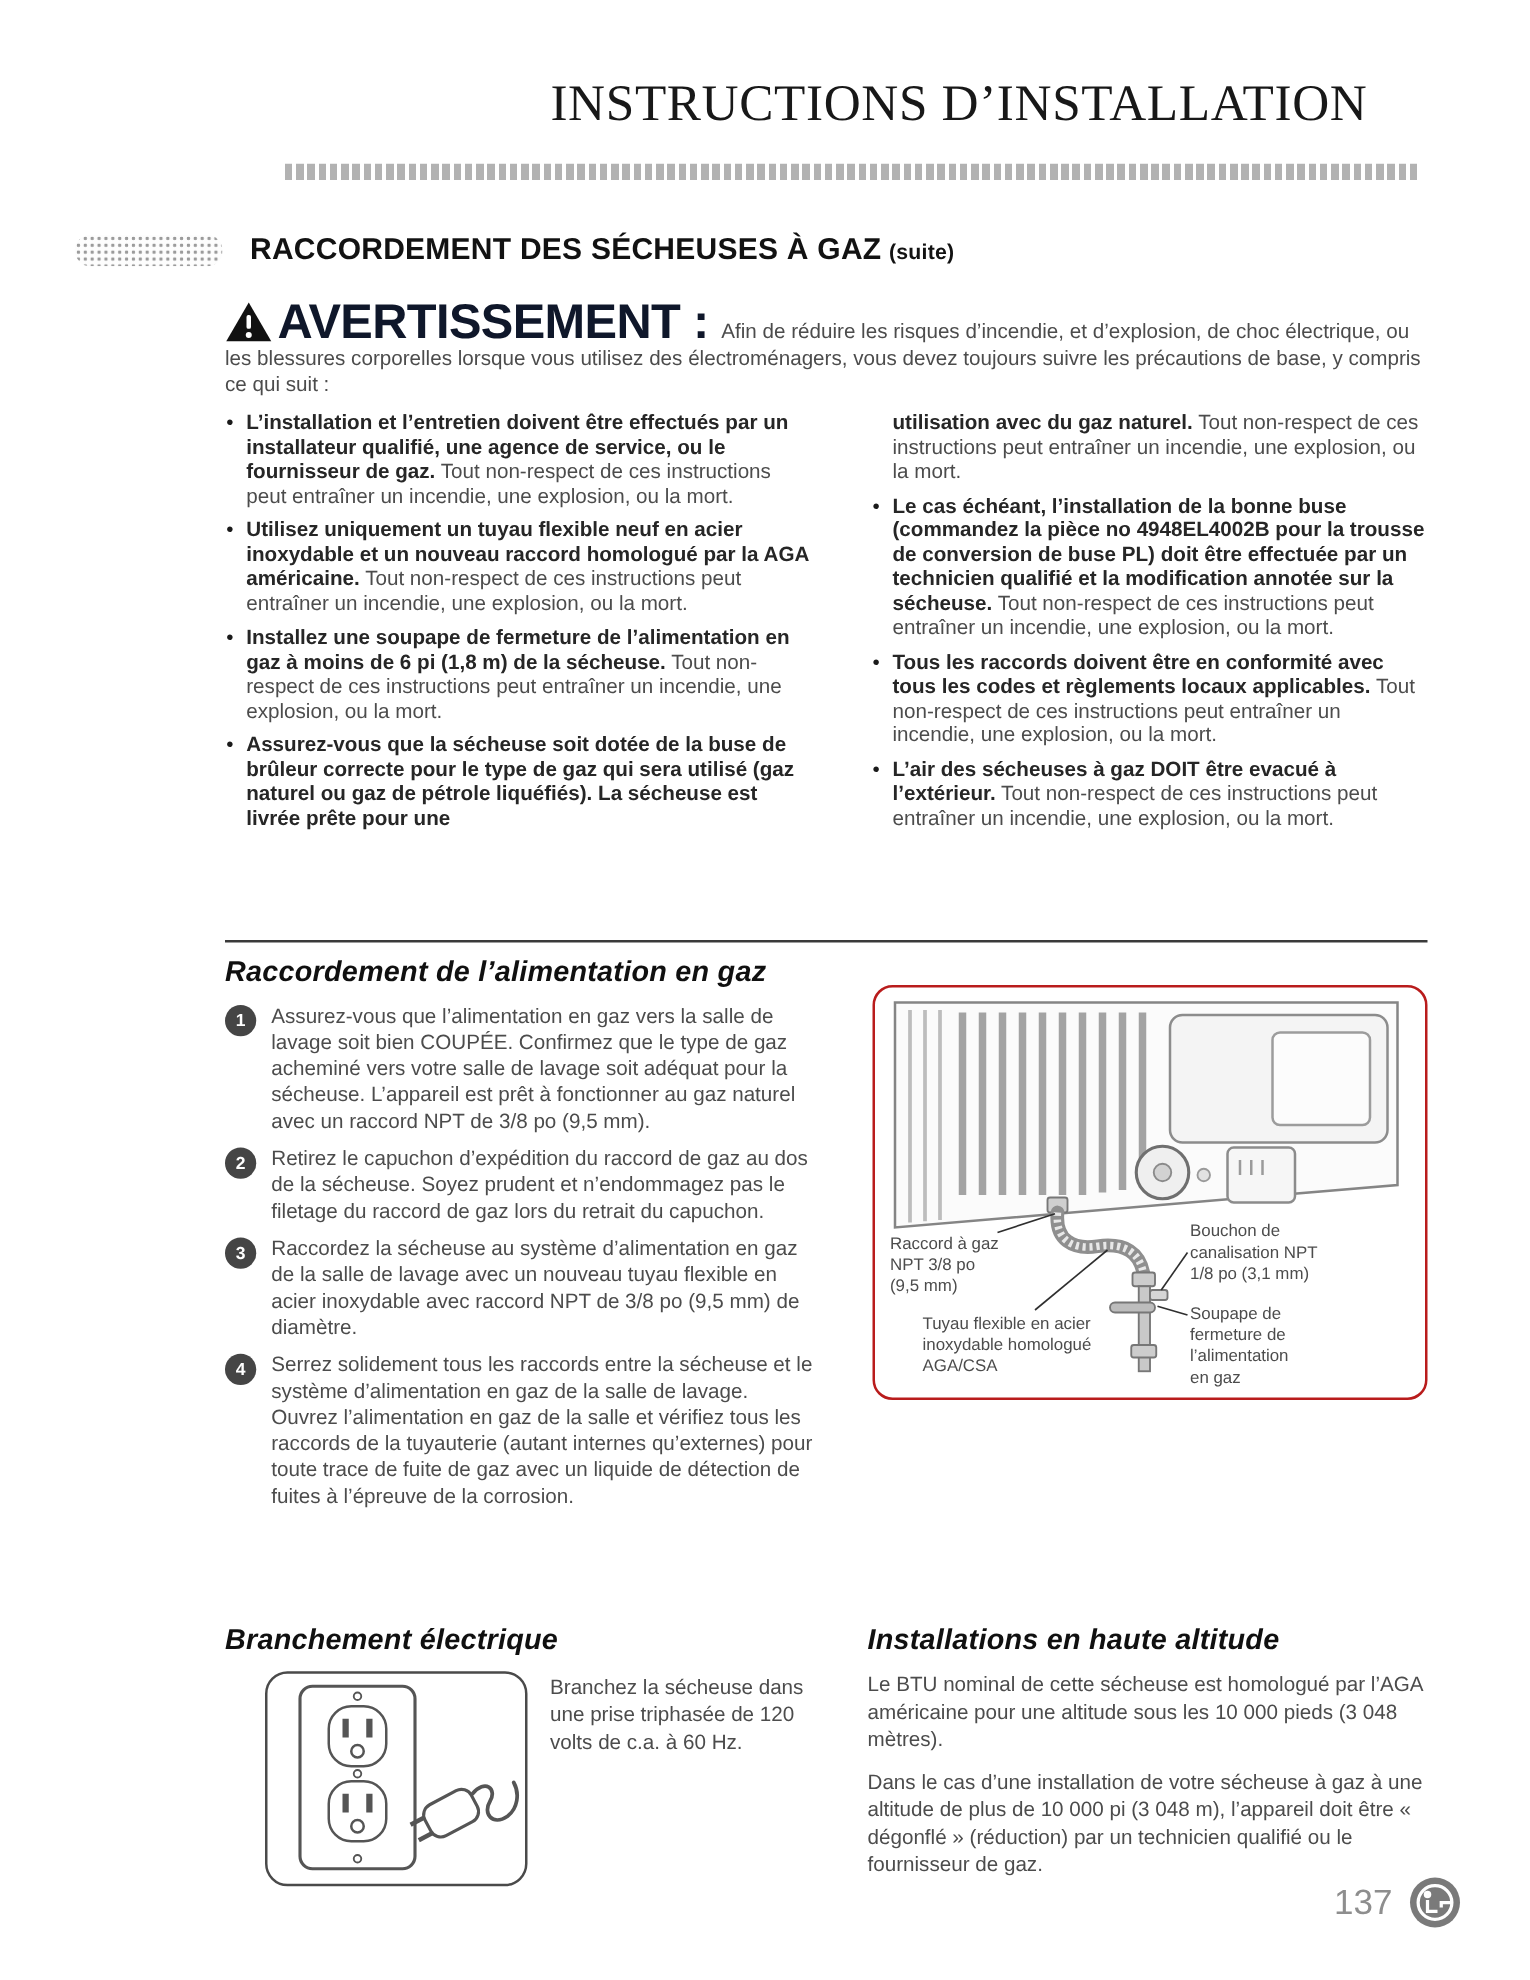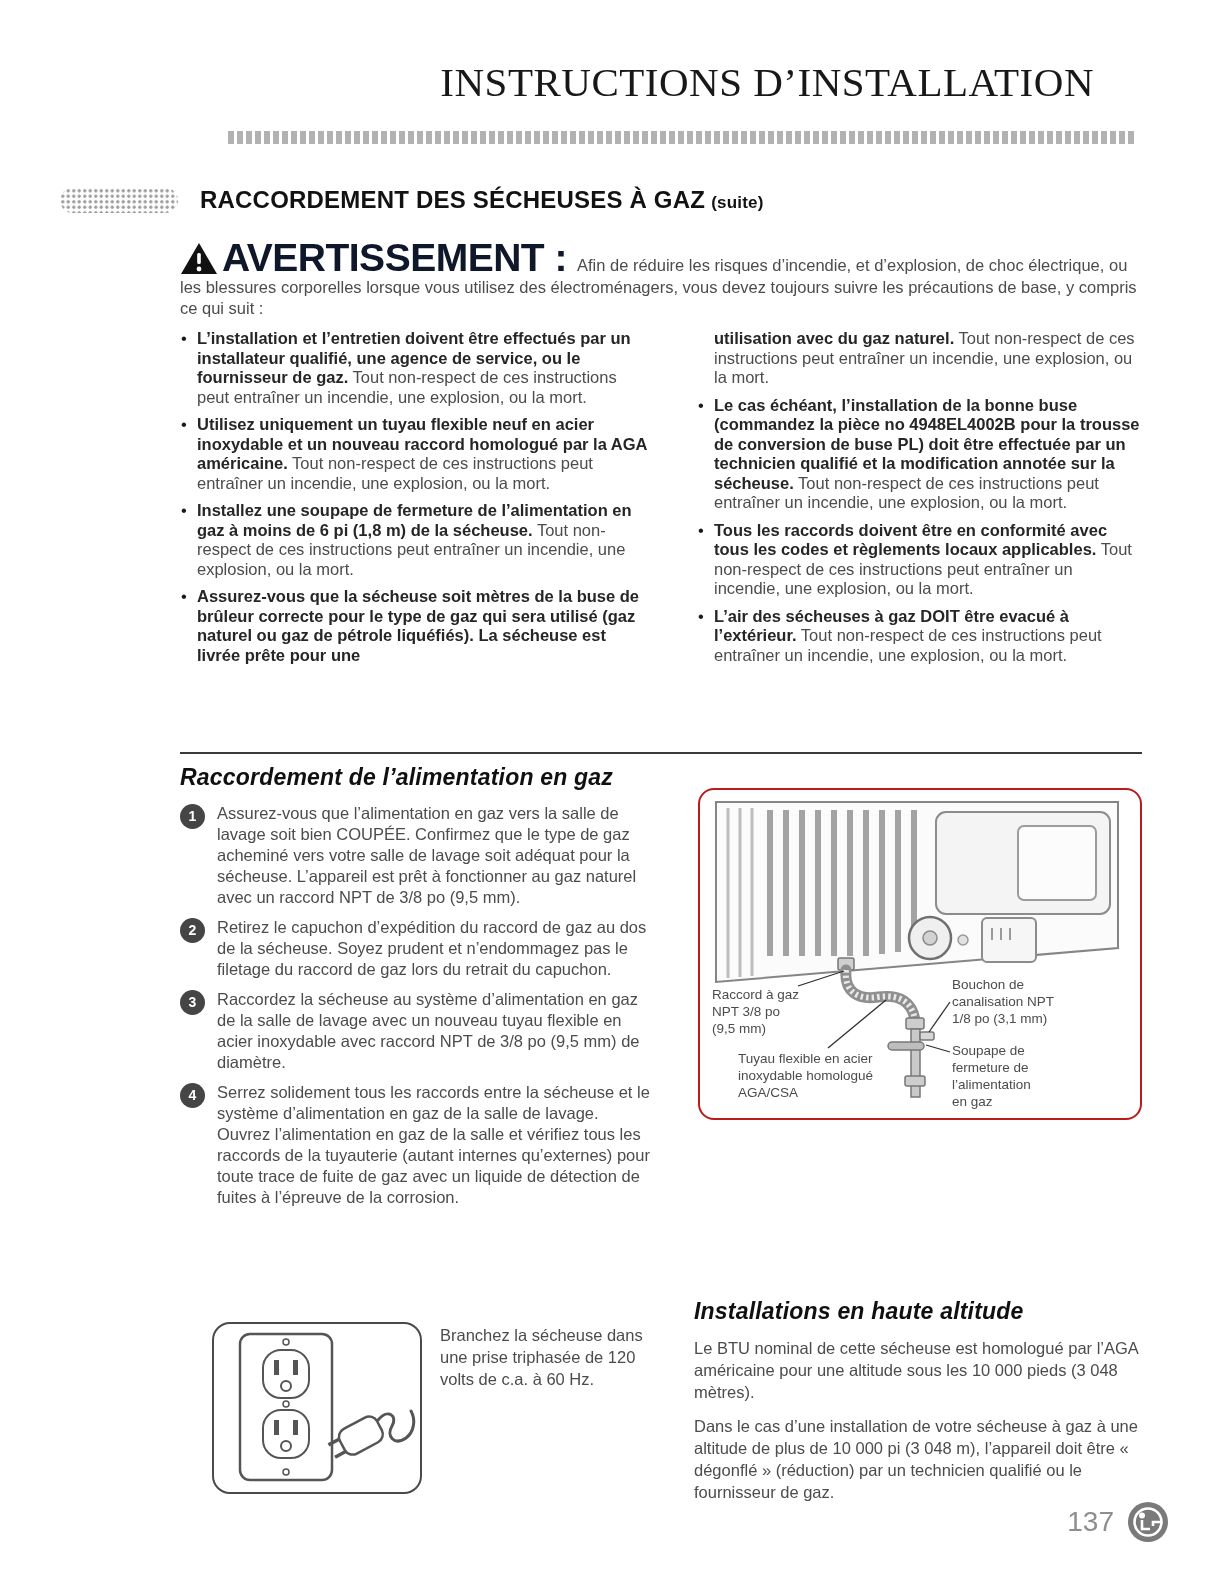--- a/index.html
+++ b/index.html
@@ -76,21 +76,21 @@
     position:absolute; font-size:13.5px; line-height:17px; color:#4c4c4c;
     white-space:pre-line;
   }
   .dl-raccord { left:12px;  top:196px; width:120px; }
   .dl-bouchon { left:252px; top:186px; width:150px; }
   .dl-soupape { left:252px; top:252px; width:140px; }
   .dl-tuyau   { left:38px;  top:260px; width:180px; }
 
   
   .electrical { position:absolute; top:1298px; left:180px; width:480px; }
-  .elec-row { display:flex; margin-top:24px;padding-left:32px; }
+  .elec-row { display:flex; margin-top:12px;padding-left:32px; }
   .outlet-figure {
     width:210px; height:172px; border:2.5px solid #4a4a4a; border-radius:18px;
     margin-right:18px; flex:0 0 auto; box-sizing:border-box; background:#fff; overflow:hidden;
   }
   .elec-text { margin:2px 0 0; width:232px; font-size:16.5px; line-height:22px; }
 
   .altitude { position:absolute; top:1298px; left:694px; width:450px; }
   .alt-p { margin:12px 0 0; font-size:16.5px; line-height:22px; }
 
   
@@ -115,21 +115,21 @@
           <path d="M19 1 L37 32 H1 Z" fill="#111"></path>
           <rect x="17.2" y="11" width="3.6" height="11" rx="1.5" fill="#fff"></rect>
           <circle cx="19" cy="27" r="2.4" fill="#fff"></circle>
         </svg><span class="warn-word">AVERTISSEMENT :</span><span>Afin de réduire les risques d’incendie, et d’explosion, de choc électrique, ou les blessures corporelles lorsque vous utilisez des électroménagers, vous devez toujours suivre les précautions de base, y compris ce qui suit :</span></p>
 
     <div class="warning-cols">
       <div class="wcol-left">
         <div class="wbullet"><span class="wb">L’installation et l’entretien doivent être effectués par un installateur qualifié, une agence de service, ou le fournisseur de gaz.</span> <span>Tout non-respect de ces instructions peut entraîner un incendie, une explosion, ou la mort.</span></div>
         <div class="wbullet"><span class="wb">Utilisez uniquement un tuyau flexible neuf en acier inoxydable et un nouveau raccord homologué par la AGA américaine.</span> <span>Tout non-respect de ces instructions peut entraîner un incendie, une explosion, ou la mort.</span></div>
         <div class="wbullet"><span class="wb">Installez une soupape de fermeture de l’alimentation en gaz à moins de 6 pi (1,8 m) de la sécheuse.</span> <span>Tout non-respect de ces instructions peut entraîner un incendie, une explosion, ou la mort.</span></div>
-        <div class="wbullet"><span class="wb">Assurez-vous que la sécheuse soit mètres de la buse de brûleur correcte pour le type de gaz qui sera utilisé (gaz naturel ou gaz de pétrole liquéfiés). La sécheuse est livrée prête pour une</span> <span></span></div>
+        <div class="wbullet"><span class="wb">Assurez-vous que la sécheuse soit dotée de la buse de brûleur correcte pour le type de gaz qui sera utilisé (gaz naturel ou gaz de pétrole liquéfiés). La sécheuse est livrée prête pour une</span> <span></span></div>
       </div>
       <div class="wcol-right">
         <div class="wbullet no-dot"><span class="wb">utilisation avec du gaz naturel.</span> <span>Tout non-respect de ces instructions peut entraîner un incendie, une explosion, ou la mort.</span></div>
         <div class="wbullet"><span class="wb">Le cas échéant, l’installation de la bonne buse (commandez la pièce no 4948EL4002B pour la trousse de conversion de buse PL) doit être effectuée par un technicien qualifié et la modification annotée sur la sécheuse.</span> <span>Tout non-respect de ces instructions peut entraîner un incendie, une explosion, ou la mort.</span></div>
         <div class="wbullet"><span class="wb">Tous les raccords doivent être en conformité avec tous les codes et règlements locaux applicables.</span> <span>Tout non-respect de ces instructions peut entraîner un incendie, une explosion, ou la mort.</span></div>
         <div class="wbullet"><span class="wb">L’air des sécheuses à gaz DOIT être evacué à l’extérieur.</span> <span>Tout non-respect de ces instructions peut entraîner un incendie, une explosion, ou la mort.</span></div>
       </div>
     </div>
   </div>
 
@@ -207,20 +207,21 @@
     <div class="dlabel dl-soupape">Soupape de
 fermeture de
 l’alimentation
 en gaz</div>
     <div class="dlabel dl-tuyau">Tuyau flexible en acier
 inoxydable homologué
 AGA/CSA</div>
   </figure>
 
   <section class="electrical">
+    <h3 class="script-head">Branchement électrique</h3>
     <div class="elec-row">
       <div class="outlet-figure">
         <svg width="206" height="166" viewBox="0 0 206 166">
           <rect x="26" y="10" width="92" height="146" rx="10" fill="#fff" stroke="#555" stroke-width="2.5"></rect>
           <rect x="49" y="26" width="46" height="48" rx="18" fill="none" stroke="#555" stroke-width="2"></rect>
           <rect x="60" y="36" width="5" height="15" fill="#555"></rect>
           <rect x="79" y="36" width="5" height="15" fill="#555"></rect>
           <circle cx="72" cy="62" r="5" fill="none" stroke="#555" stroke-width="2"></circle>
           <rect x="49" y="86" width="46" height="48" rx="18" fill="none" stroke="#555" stroke-width="2"></rect>
           <rect x="60" y="96" width="5" height="15" fill="#555"></rect>

